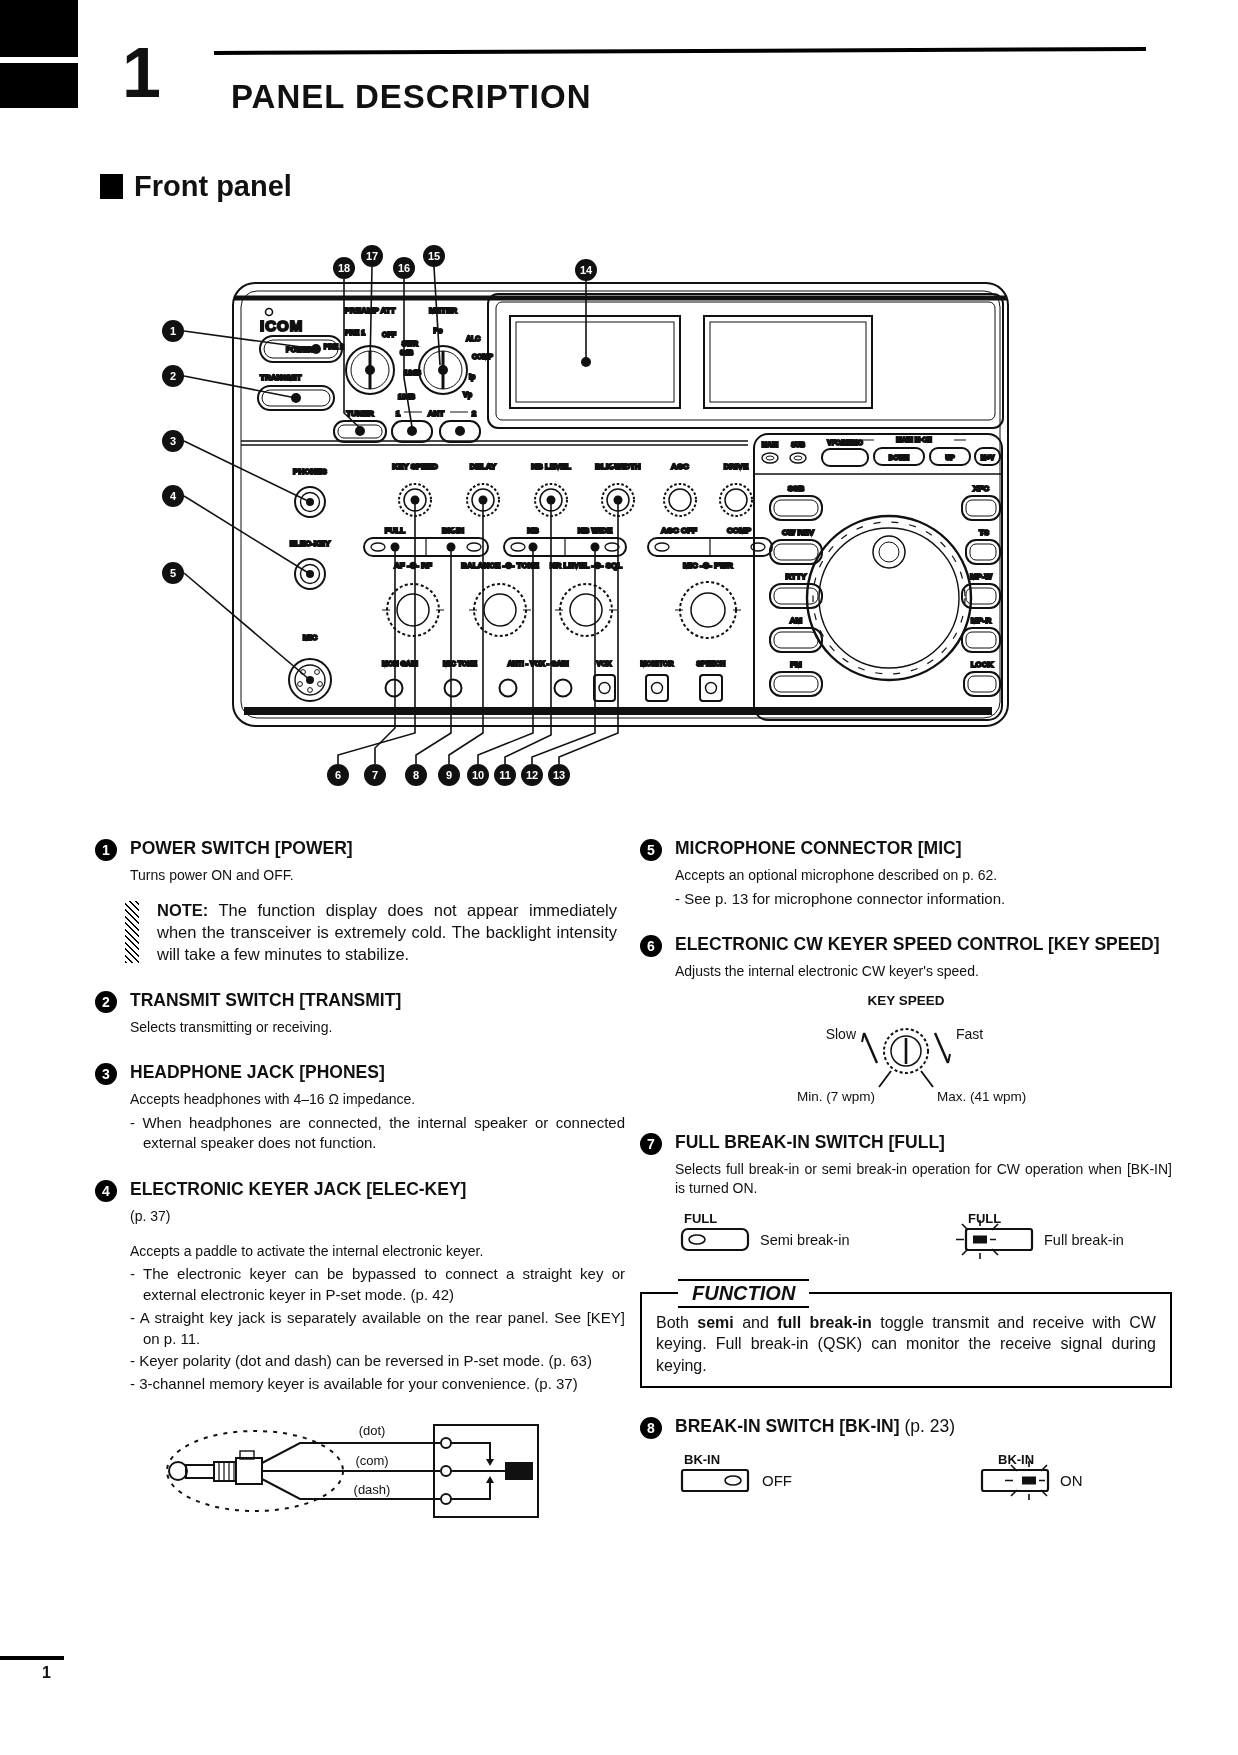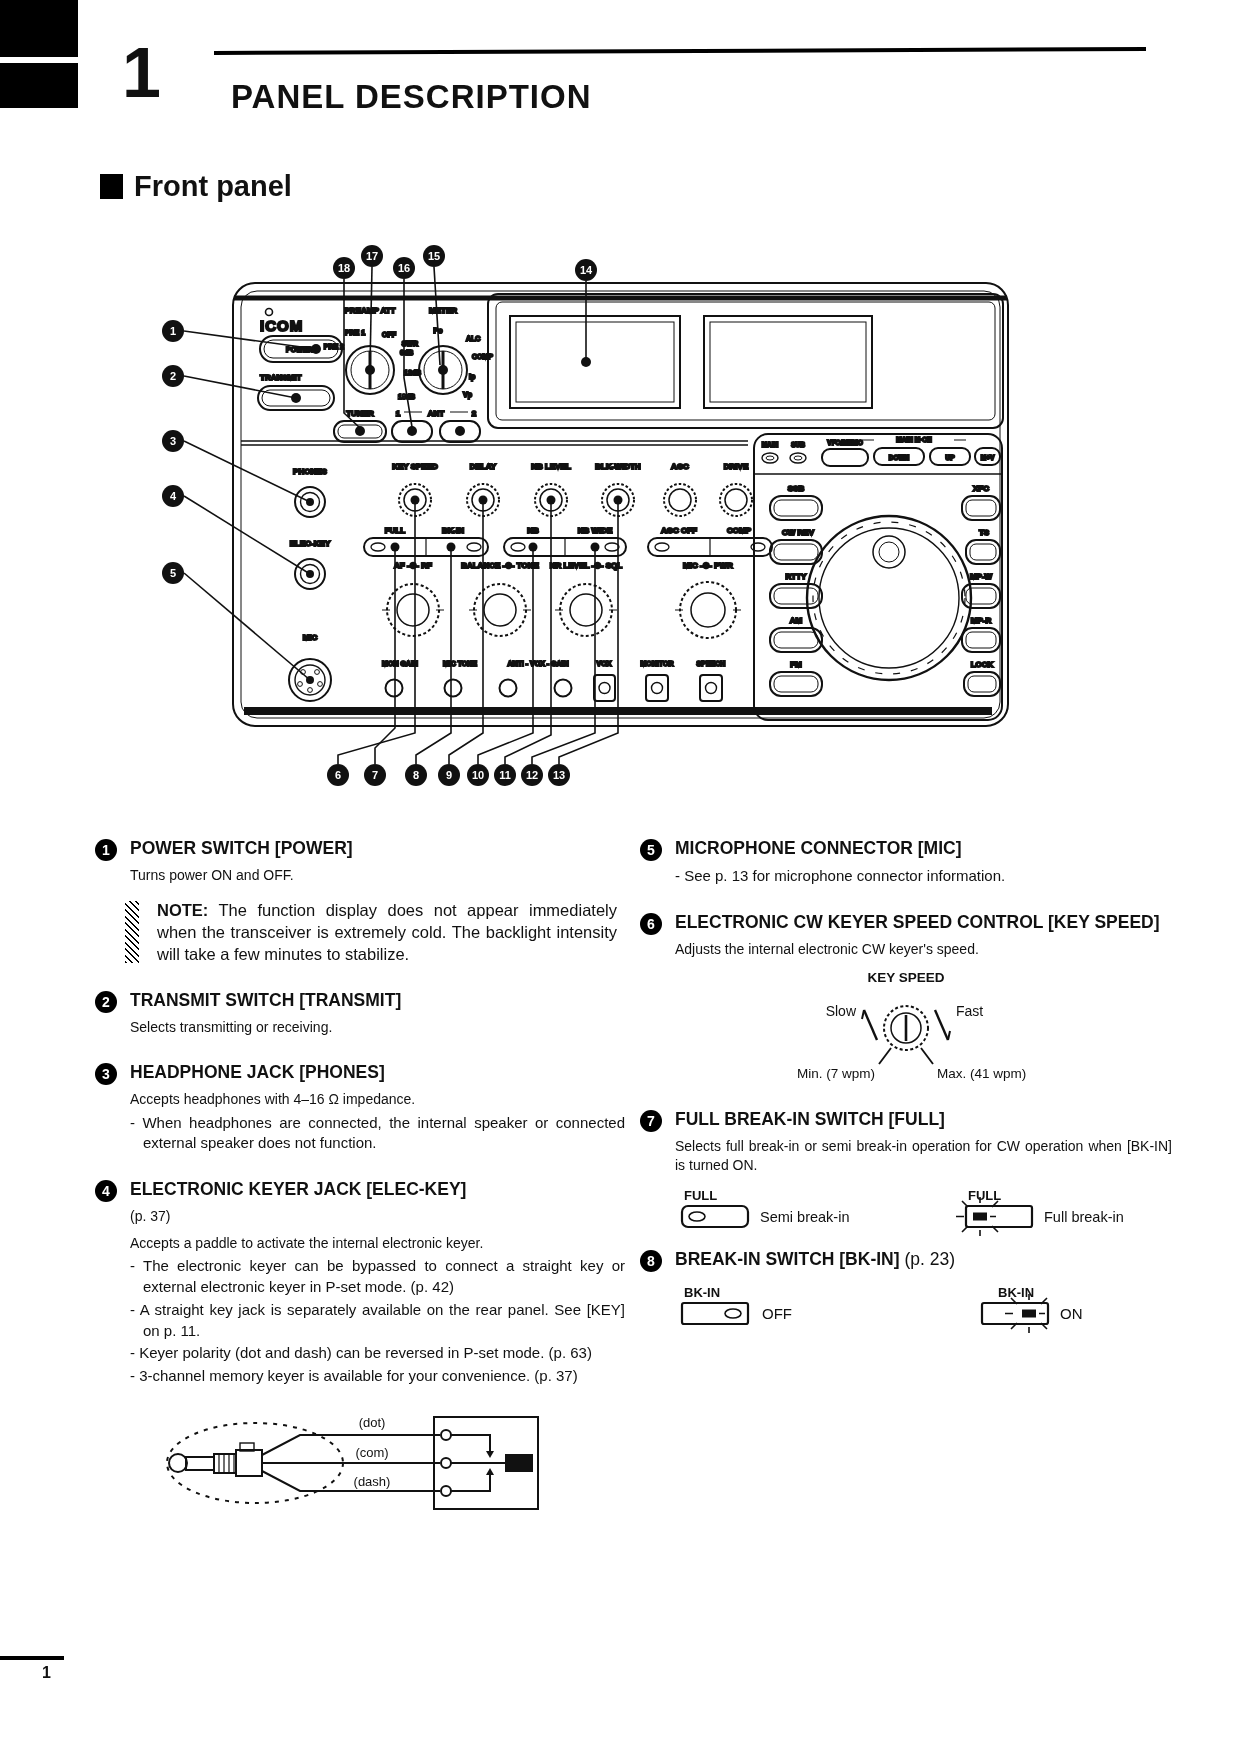--- a/index.html
+++ b/index.html
@@ -503,21 +503,21 @@
       </div>
       <p class="sec-body">Accepts headphones with 4–16 Ω impedance.</p>
       <p class="bl">- When headphones are connected, the internal speaker or connected external speaker does not function.</p>
     </div>
 
     <div class="sec">
       <div class="sec-h">
         <span class="num">4</span>
         <span class="sec-title">ELECTRONIC KEYER JACK [ELEC-KEY]</span>
       </div>
-      <p class="sec-body" style="margin-bottom:8px;">(p. 37)</p>
+      <p class="sec-body" style="margin-bottom:16px;">(p. 37)</p>
       <p class="sec-body">Accepts a paddle to activate the internal electronic keyer.</p>
       <p class="bl">- The electronic keyer can be bypassed to connect a straight key or external electronic keyer in P-set mode. (p. 42)</p>
       <p class="bl">- A straight key jack is separately available on the rear panel.  See [KEY] on p. 11.</p>
       <p class="bl">- Keyer polarity (dot and dash) can be reversed in P-set mode. (p. 63)</p>
       <p class="bl">- 3-channel memory keyer is available for your convenience. (p. 37)</p>
 
       <svg class="diagram" width="420" height="132" viewBox="0 0 420 132">
         <g stroke="#111" fill="none" stroke-width="2">
           <ellipse cx="105" cy="66" rx="88" ry="40" stroke-dasharray="4 6"></ellipse>
           <circle cx="28" cy="66" r="9"></circle>
@@ -547,20 +547,21 @@
     </div>
   </div>
 
   <div class="col col-right">
 
     <div class="sec">
       <div class="sec-h">
         <span class="num">5</span>
         <span class="sec-title">MICROPHONE CONNECTOR [MIC]</span>
       </div>
+      <p class="sec-body">Accepts an optional microphone described on p. 62.</p>
       <p class="bl">- See p. 13 for microphone connector information.</p>
     </div>
 
     <div class="sec">
       <div class="sec-h">
         <span class="num">6</span>
         <span class="sec-title">ELECTRONIC CW KEYER SPEED CONTROL [KEY SPEED]</span>
       </div>
       <p class="sec-body">Adjusts the internal electronic CW keyer's speed.</p>
       <svg class="diagram" width="330" height="116" viewBox="0 0 330 116">
@@ -605,20 +606,30 @@
             <rect x="33" y="25.5" width="14" height="8" fill="#111" stroke="none"></rect>
             <g stroke-width="1.6">
               <path d="M40 16 V10 M28 20 L22 14 M52 20 L58 14 M24 29.5 H16 M40 43 V49 M28 39 L22 45 M52 39 L58 45 M50 29.5 H56"></path>
             </g>
           </g>
           <text x="104" y="35" style="font:14.5px 'Liberation Sans',sans-serif">Full break-in</text>
         </svg>
       </div>
     </div>
 
+    <div class="fnbox">
+      <div class="fnbox-title">FUNCTION</div>
+      <p>
+        <span>Both</span>
+        <b>semi</b>
+        <span>and</span>
+        <b>full break-in</b>
+        <span>toggle transmit and receive with CW keying.  Full break-in (QSK) can monitor the receive signal during keying.</span>
+      </p>
+    </div>
 
     <div class="sec">
       <div class="sec-h">
         <span class="num">8</span>
         <span class="sec-title"><span>BREAK-IN SWITCH [BK-IN]</span> <span class="pref">(p. 23)</span></span>
       </div>
       <div class="sw-row">
         <svg width="180" height="52" viewBox="0 0 180 52">
           <text x="14" y="13" style="font:bold 13px 'Liberation Sans',sans-serif">BK-IN</text>
           <g stroke="#111" fill="none" stroke-width="2.2">

